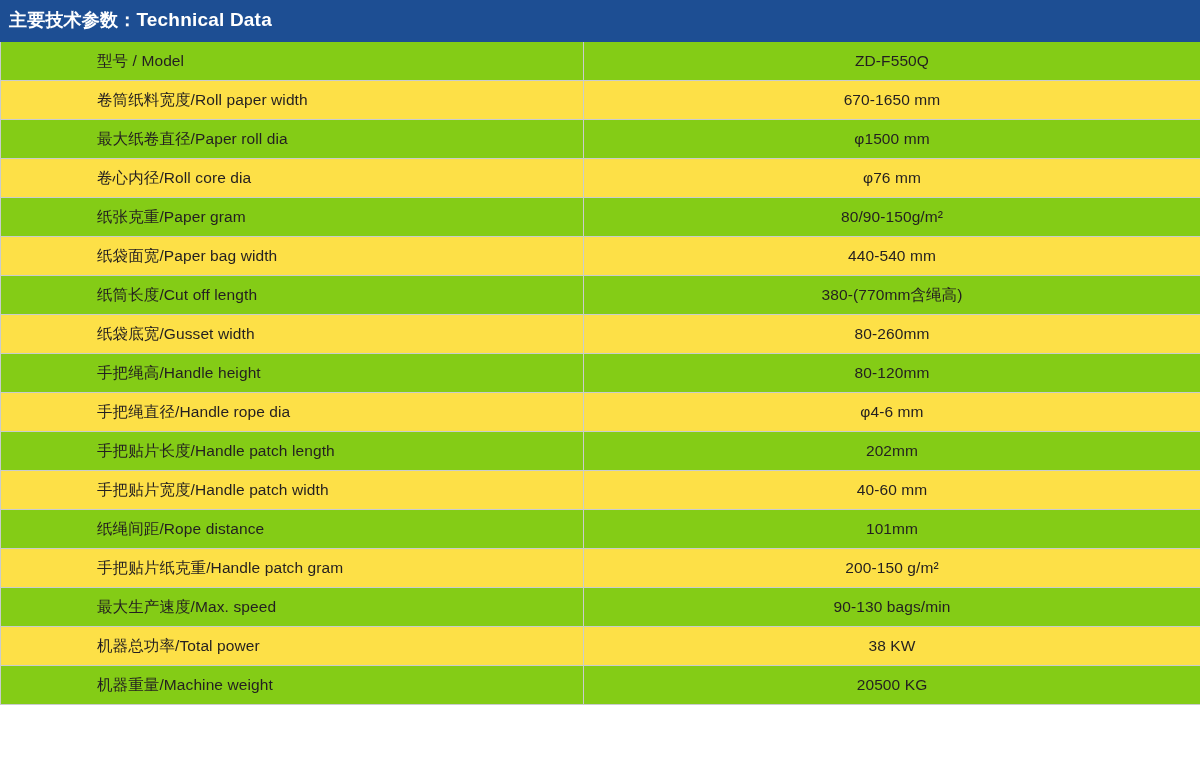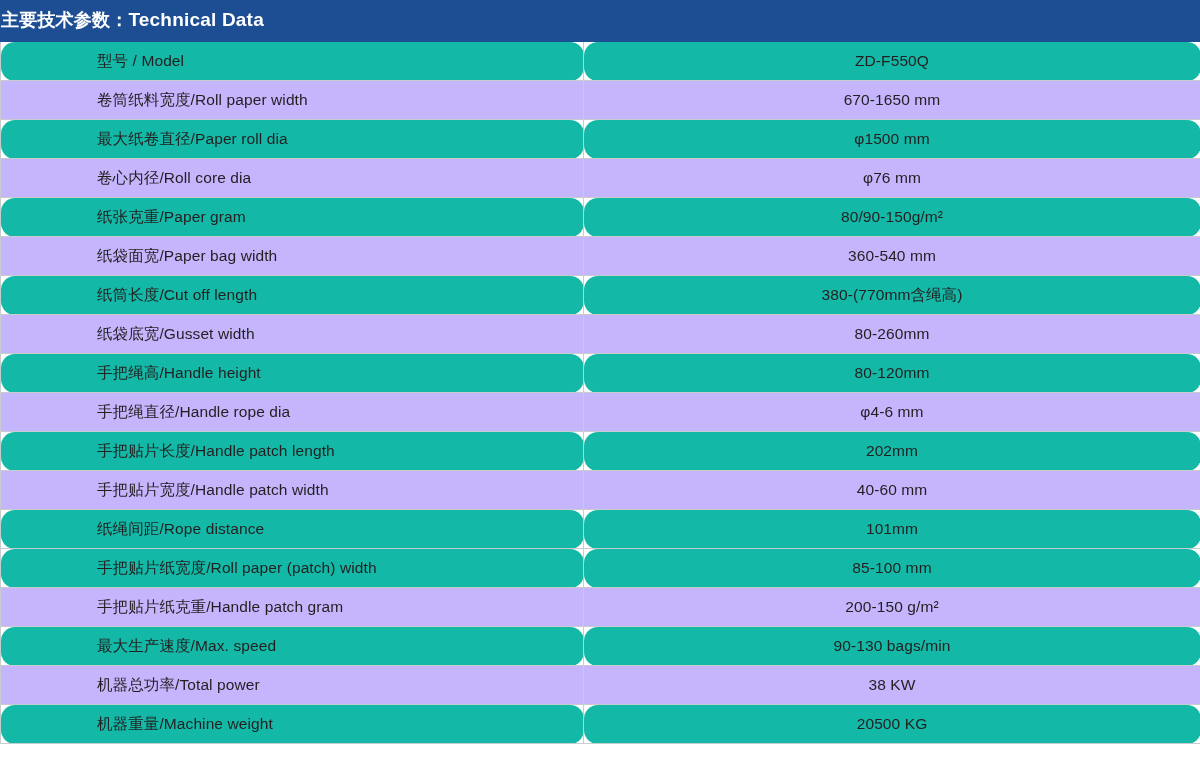--- a/index.html
+++ b/index.html
@@ -19,21 +19,21 @@
     border-collapse: collapse;
     table-layout: fixed;
   }
   .spec-table col.c-label { width: 583px; }
   .spec-table col.c-value { width: 617px; }
 
   .header-row th {
     background: #1d4e93;
     color: #ffffff;
     text-align: left;
-    padding: 7px 0 9px 0;
+    padding: 7px 0 9px 8px;
     font-size: 19px;
     font-weight: bold;
     letter-spacing: 0.2px;
     border: 1px solid #1d4e93;
   }
   .header-row th .hdr-cn { font-size: 18px; }
   .header-row th .hdr-en { font-size: 19px; }
 
   .spec-table td {
     border: 1px solid #c9ccce;
@@ -43,22 +43,22 @@
   }
   td.label {
     padding-left: 96px;
     text-align: left;
     letter-spacing: 0.1px;
   }
   td.value {
     text-align: center;
     letter-spacing: 0.1px;
   }
-  tr.odd td { background: #14b8a6; border-radius: 14px; }
-  tr.even td { background: #c4b5fd; }
+  tr.odd td { background: #84cc16; }
+  tr.even td { background: #fde047; }
 </style>
 </head>
 <body>
 
 <table class="spec-table">
   <colgroup>
     <col class="c-label">
     <col class="c-value">
   </colgroup>
   <thead>
@@ -84,21 +84,21 @@
       <tr class="even">
         <td class="label">卷心内径/Roll core dia</td>
         <td class="value">φ76 mm</td>
       </tr>
       <tr class="odd">
         <td class="label">纸张克重/Paper gram</td>
         <td class="value">80/90-150g/m²</td>
       </tr>
       <tr class="even">
         <td class="label">纸袋面宽/Paper bag width</td>
-        <td class="value">360-540 mm</td>
+        <td class="value">440-540 mm</td>
       </tr>
       <tr class="odd">
         <td class="label">纸筒长度/Cut off length</td>
         <td class="value">380-(770mm含绳高)</td>
       </tr>
       <tr class="even">
         <td class="label">纸袋底宽/Gusset width</td>
         <td class="value">80-260mm</td>
       </tr>
       <tr class="odd">
@@ -114,24 +114,20 @@
         <td class="value">202mm</td>
       </tr>
       <tr class="even">
         <td class="label">手把贴片宽度/Handle patch width</td>
         <td class="value">40-60 mm</td>
       </tr>
       <tr class="odd">
         <td class="label">纸绳间距/Rope distance</td>
         <td class="value">101mm</td>
       </tr>
-      <tr class="odd">
-        <td class="label">手把贴片纸宽度/Roll paper (patch) width</td>
-        <td class="value">85-100 mm</td>
-      </tr>
       <tr class="even">
         <td class="label">手把贴片纸克重/Handle patch gram</td>
         <td class="value">200-150 g/m²</td>
       </tr>
       <tr class="odd">
         <td class="label">最大生产速度/Max. speed</td>
         <td class="value">90-130 bags/min</td>
       </tr>
       <tr class="even">
         <td class="label">机器总功率/Total power</td>

